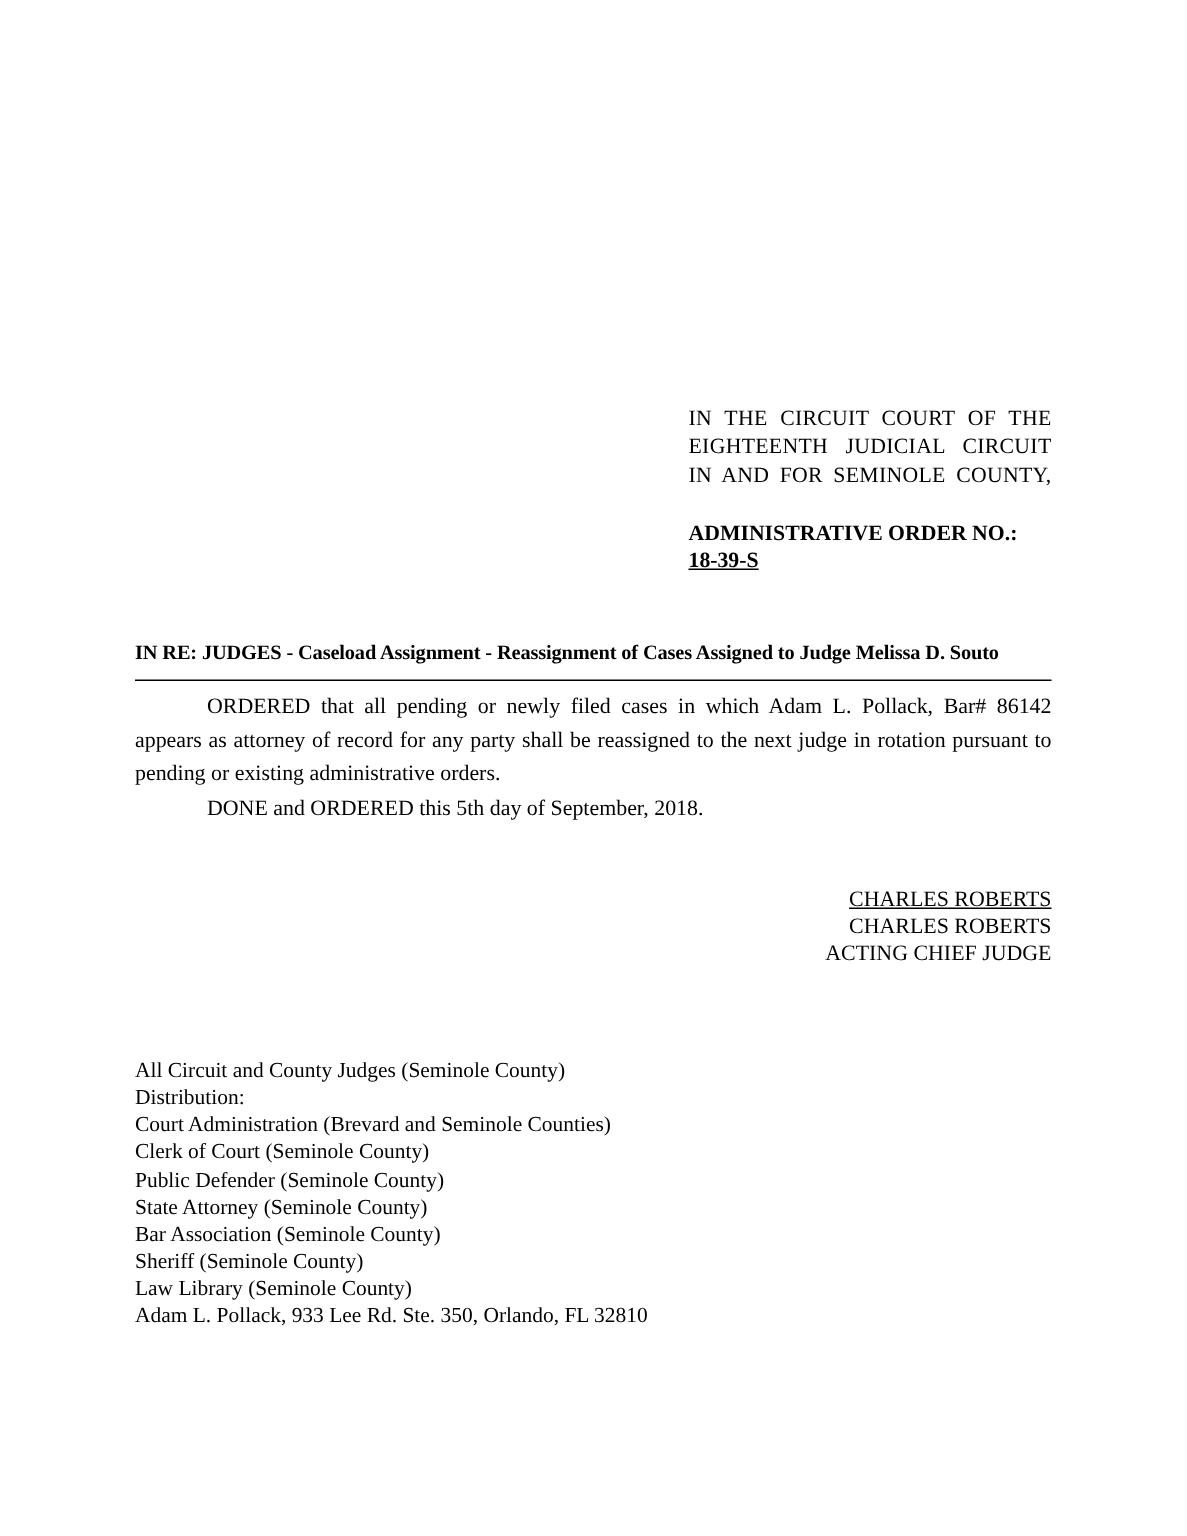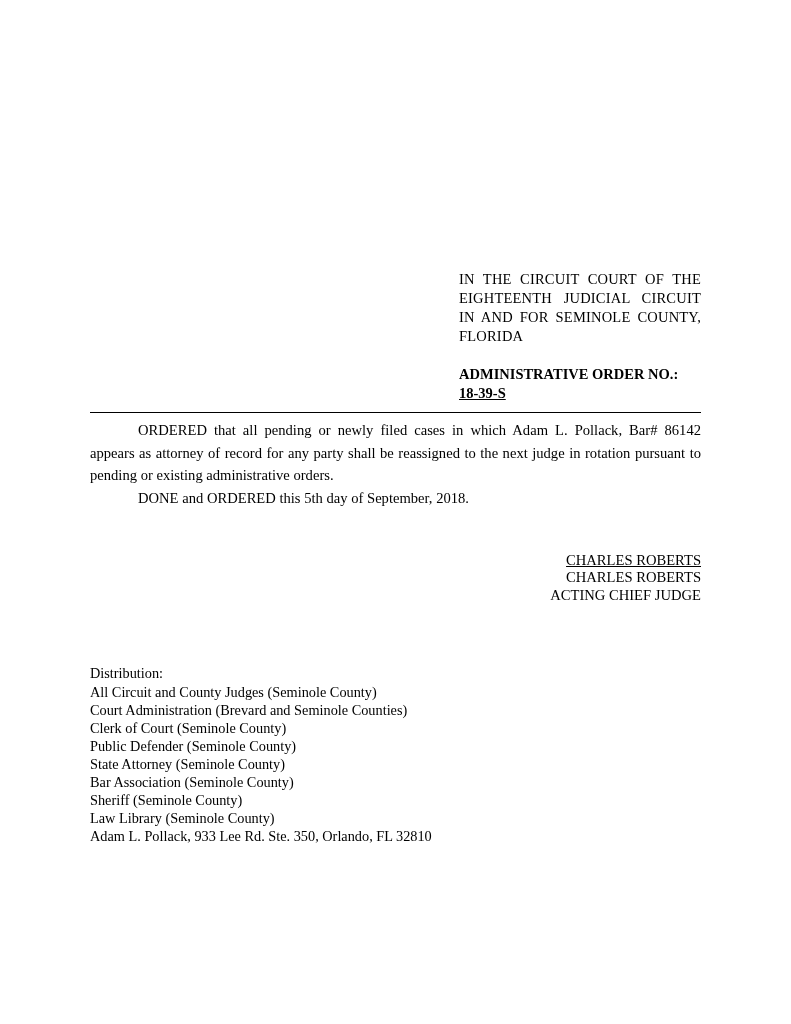--- a/index.html
+++ b/index.html
@@ -98,45 +98,45 @@
 </head>
 <body>
 
 <div class="page">
   <div class="content">
 
     <div class="court-block">
       <div>IN THE CIRCUIT COURT OF THE</div>
       <div>EIGHTEENTH JUDICIAL CIRCUIT</div>
       <div>IN AND FOR SEMINOLE COUNTY,</div>
-      <div class="last-line">FLORIDA</div>
     </div>
 
     <div class="admin-order">
       <div>ADMINISTRATIVE ORDER NO.:</div>
       <div class="ao-number">18-39-S</div>
     </div>
 
+    <div class="inre">IN RE: JUDGES - Caseload Assignment - Reassignment of Cases Assigned to Judge Melissa D. Souto</div>
 
     <div class="rule"></div>
 
     <div class="body-text">
       <p>ORDERED that all pending or newly filed cases in which Adam L. Pollack, Bar# 86142 appears as attorney of record for any party shall be reassigned to the next judge in rotation pursuant to pending or existing administrative orders.</p>
       <p>DONE and ORDERED this 5th day of September, 2018.</p>
     </div>
 
     <div class="signature">
       <div class="sig-name">CHARLES ROBERTS</div>
       <div>CHARLES ROBERTS</div>
       <div>ACTING CHIEF JUDGE</div>
     </div>
 
     <div class="distribution">
+      <div>All Circuit and County Judges (Seminole County)</div>
       <div>Distribution:</div>
-      <div>All Circuit and County Judges (Seminole County)</div>
       <div>Court Administration (Brevard and Seminole Counties)</div>
       <div>Clerk of Court (Seminole County)</div>
       <div>Public Defender (Seminole County)</div>
       <div>State Attorney (Seminole County)</div>
       <div>Bar Association (Seminole County)</div>
       <div>Sheriff (Seminole County)</div>
       <div>Law Library (Seminole County)</div>
       <div>Adam L. Pollack, 933 Lee Rd. Ste. 350, Orlando, FL 32810</div>
     </div>
 

